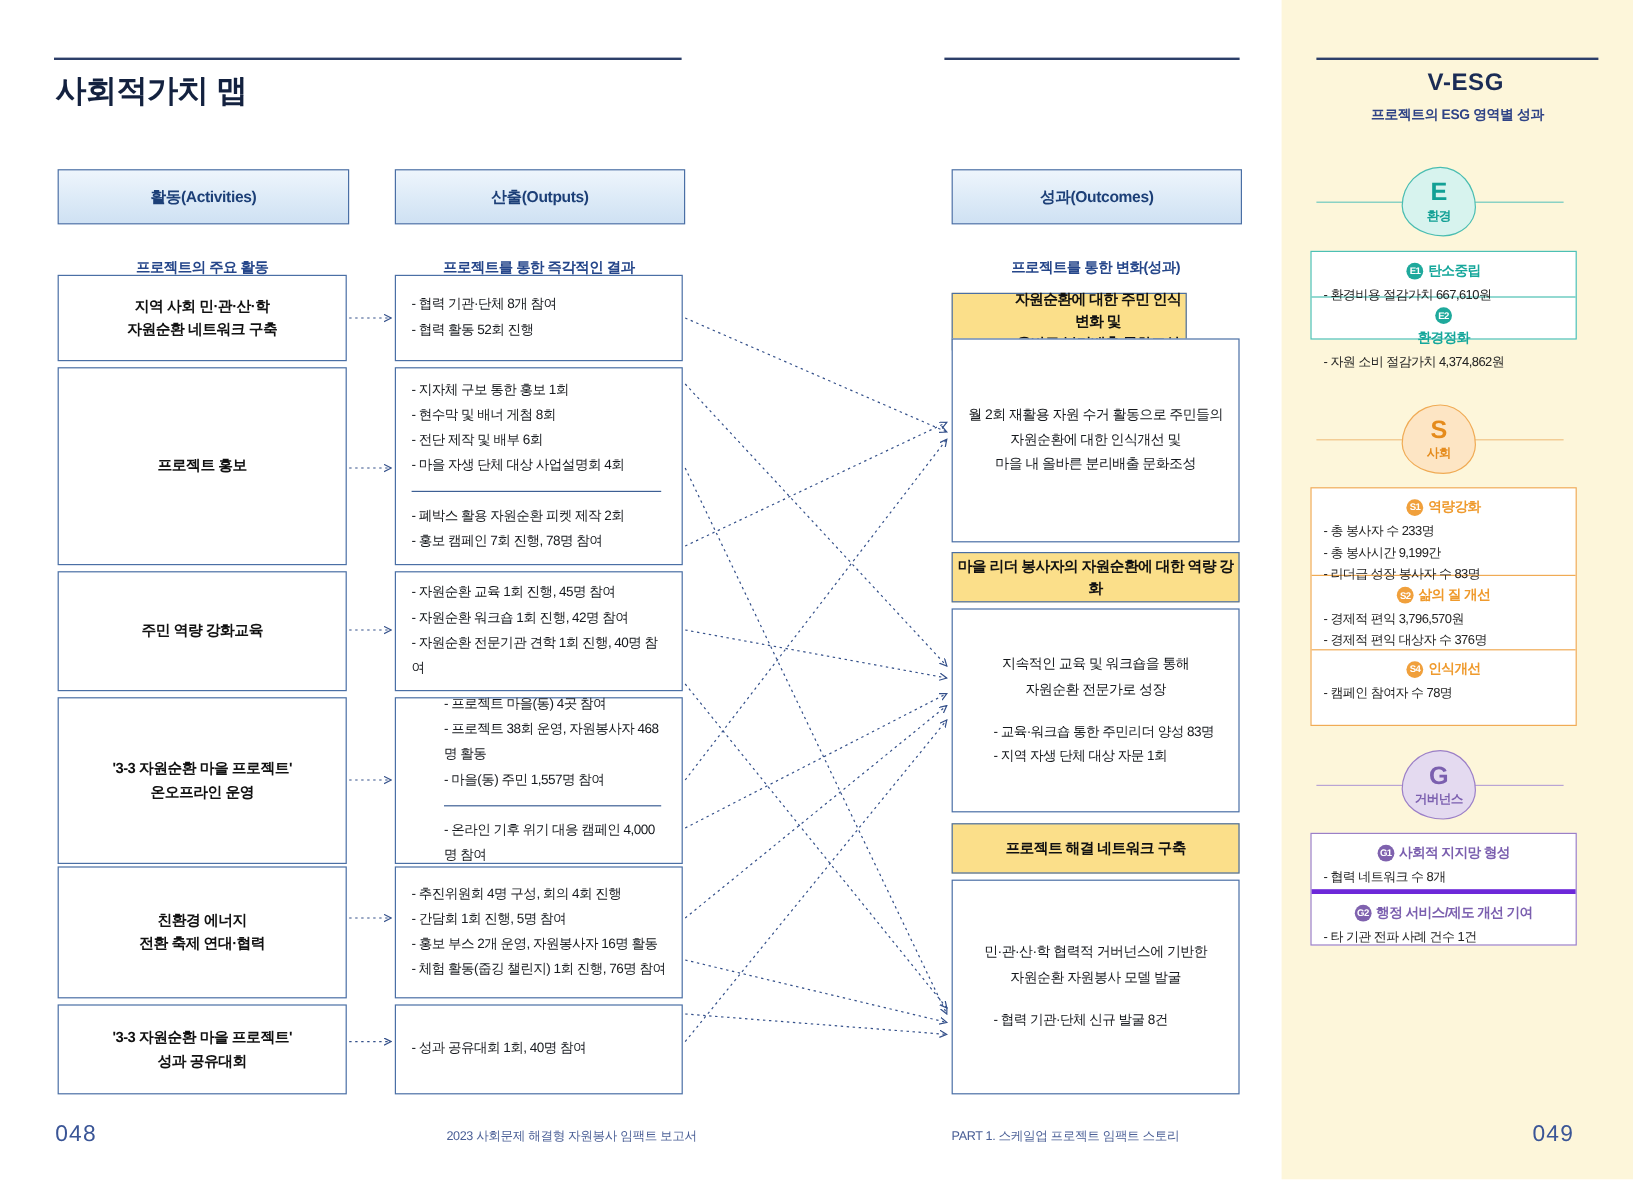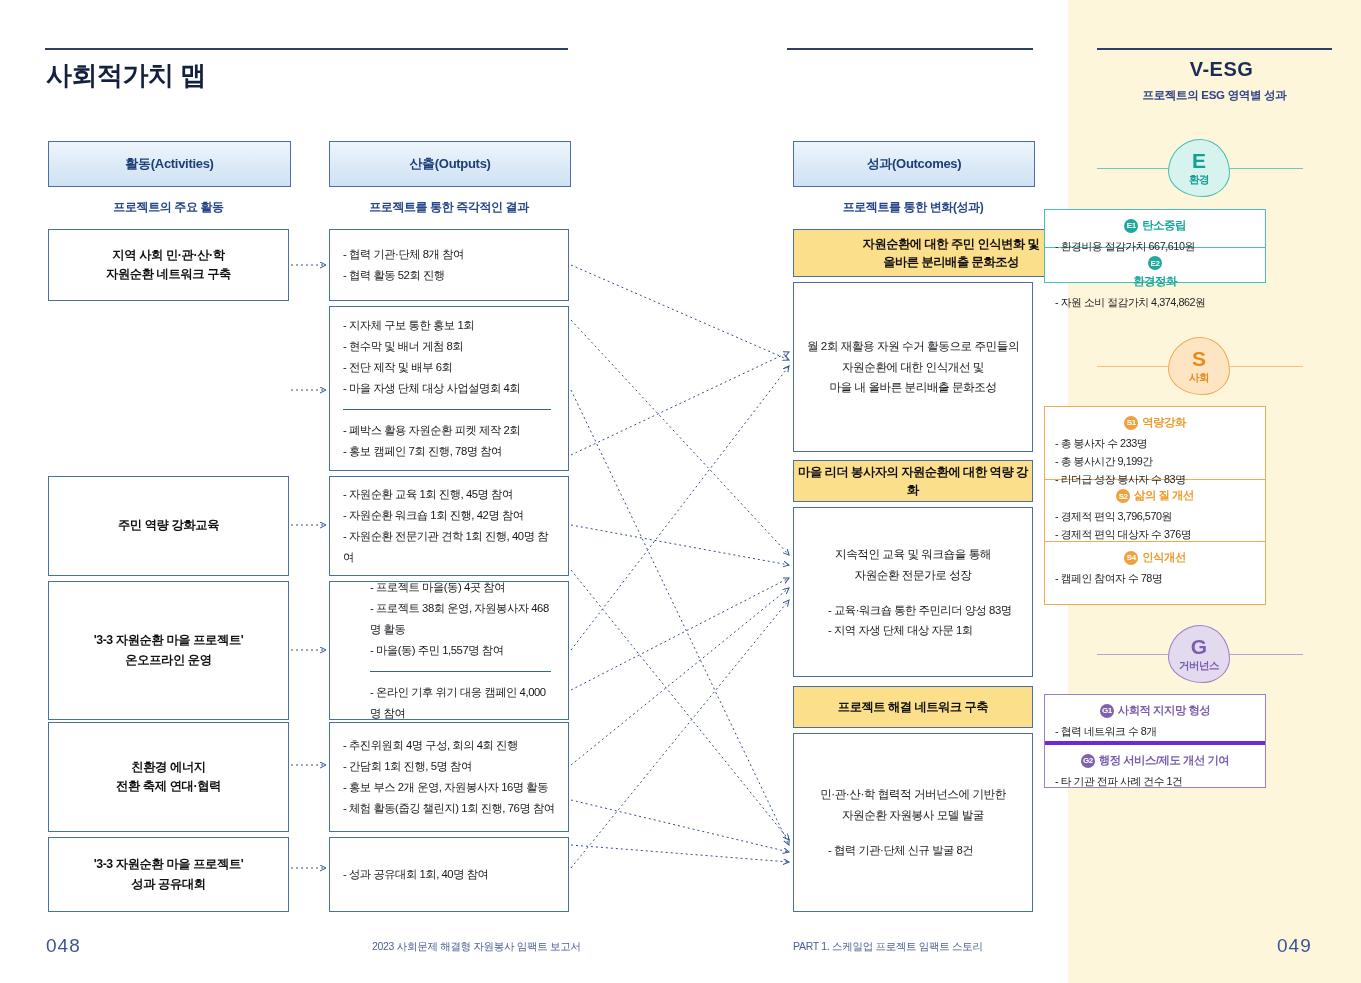--- a/index.html
+++ b/index.html
@@ -43,21 +43,21 @@
   
   .col-head{
     position:absolute;height:44px;
     background:linear-gradient(180deg,#eef5fc 0%,#dceaf7 55%,#cfe1f3 100%);
     border:1px solid #4a6fa5;
     display:flex;align-items:center;justify-content:center;
     font-size:13px;font-weight:bold;color:#1c3f77;letter-spacing:-.3px;
   }
   .col-sub{
     position:absolute;text-align:center;
-    font-size:12px;font-weight:bold;color:#25468a;letter-spacing:-.4px;
+    font-size:12px;font-weight:bold;color:#25468a;letter-spacing:-.4px;margin-top:16px;
   }
 
   
   .fbox{
     position:absolute;background:#fff;border:1.3px solid #4a6fa5;
     box-sizing:border-box;
   }
   .fbox-center{
     display:flex;align-items:center;justify-content:center;text-align:center;
     font-size:12.3px;font-weight:bold;color:#111;line-height:1.55;
@@ -94,21 +94,21 @@
   .esg-egg{
     position:absolute;width:62px;height:58px;
     border-radius:52% 48% 44% 56% / 56% 58% 42% 44%;
     display:flex;flex-direction:column;align-items:center;justify-content:center;
     box-sizing:border-box;
   }
   .esg-egg .big{font-size:21px;font-weight:bold;line-height:1;margin-bottom:2px;}
   .esg-egg .small{font-size:10.5px;font-weight:bold;letter-spacing:-.5px;font-family:Liberation Serif, serif;}
 
   .esg-card{
-    position:absolute;left:1044px;width:222px;background:#fff;
+    position:absolute;left:1092px;width:222px;background:#fff;
     box-sizing:border-box;
   }
   .esg-row{padding:8px 10px 9px 10px;box-sizing:border-box;}
   .esg-row .rowhead{
     text-align:center;font-size:11.4px;font-weight:bold;letter-spacing:-.5px;
     display:flex;align-items:center;justify-content:center;gap:4px;margin-bottom:5px;
   }
   .badge{
     display:inline-flex;align-items:center;justify-content:center;
     width:14px;height:14px;border-radius:50%;
@@ -179,20 +179,25 @@
       <path d="M571,845 L789,862"></path>
     </g>
   </svg>
 
   <div class="fbox fbox-center" style="left:48px;top:229px;width:241px;height:72px;">
     <div>
       <div>지역 사회 민·관·산·학</div>
       <div>자원순환 네트워크 구축</div>
     </div>
   </div>
+  <div class="fbox fbox-center" style="left:48px;top:306px;width:241px;height:165px;">
+    <div>
+      <div>프로젝트 홍보</div>
+    </div>
+  </div>
   <div class="fbox fbox-center" style="left:48px;top:476px;width:241px;height:100px;">
     <div>
       <div>주민 역량 강화교육</div>
     </div>
   </div>
   <div class="fbox fbox-center" style="left:48px;top:581px;width:241px;height:139px;">
     <div>
       <div>'3-3 자원순환 마을 프로젝트'</div>
       <div>온오프라인 운영</div>
     </div>
@@ -243,21 +248,21 @@
     <div>- 추진위원회 4명 구성, 회의 4회 진행</div>
     <div>- 간담회 1회 진행, 5명 참여</div>
     <div>- 홍보 부스 2개 운영, 자원봉사자 16명 활동</div>
     <div>- 체험 활동(줍깅 챌린지) 1회 진행, 76명 참여</div>
   </div>
 
   <div class="fbox fbox-list" style="left:329px;top:837px;width:240px;height:75px;">
     <div>- 성과 공유대회 1회, 40명 참여</div>
   </div>
 
-  <div class="ybox" style="left:793px;top:229px;width:268px;height:48px;padding-left:48px;">
+  <div class="ybox" style="left:793px;top:244px;width:196px;height:48px;padding-left:48px;">
     <div>
       <div>자원순환에 대한 주민 인식변화 및</div>
       <div>올바른 분리배출 문화조성</div>
     </div>
   </div>
   <div class="fbox fbox-outcome" style="left:793px;top:282px;width:240px;height:170px;">
     <div>
       <div>월 2회 재활용 자원 수거 활동으로 주민들의</div>
       <div>자원순환에 대한 인식개선 및</div>
       <div>마을 내 올바른 분리배출 문화조성</div>

